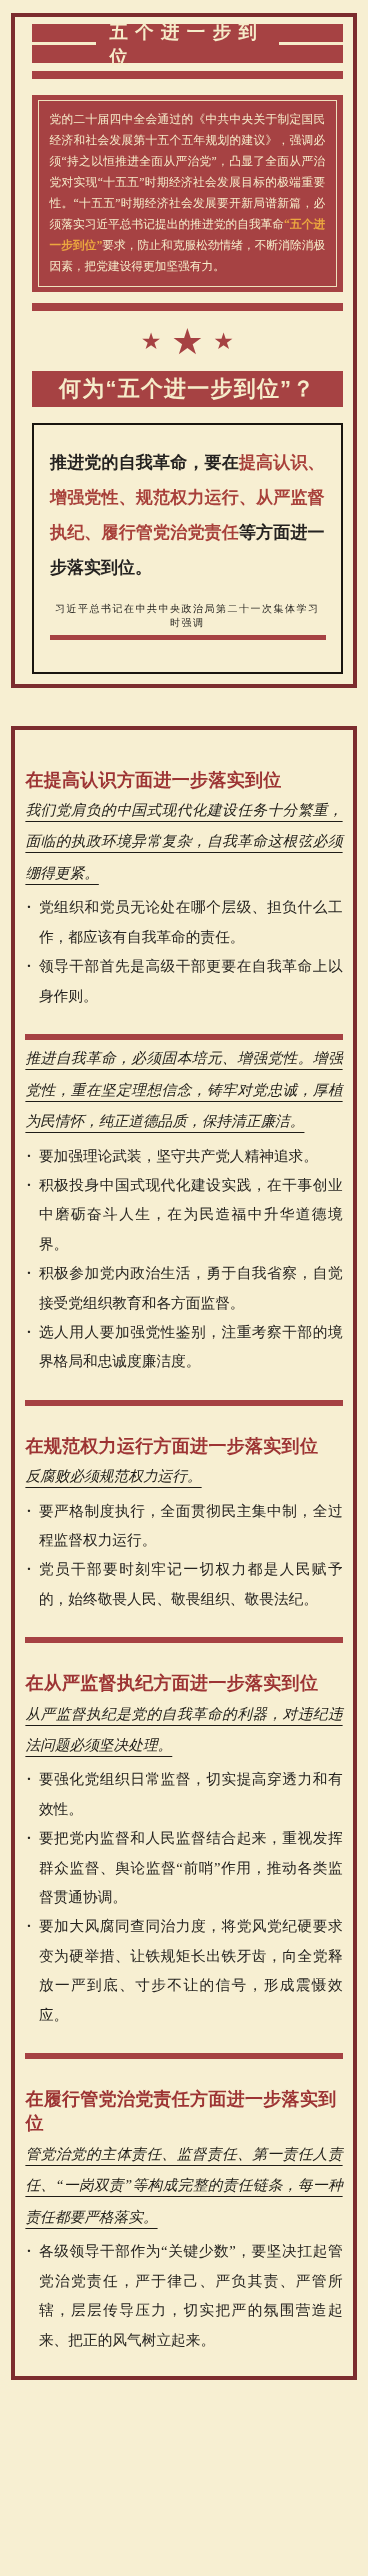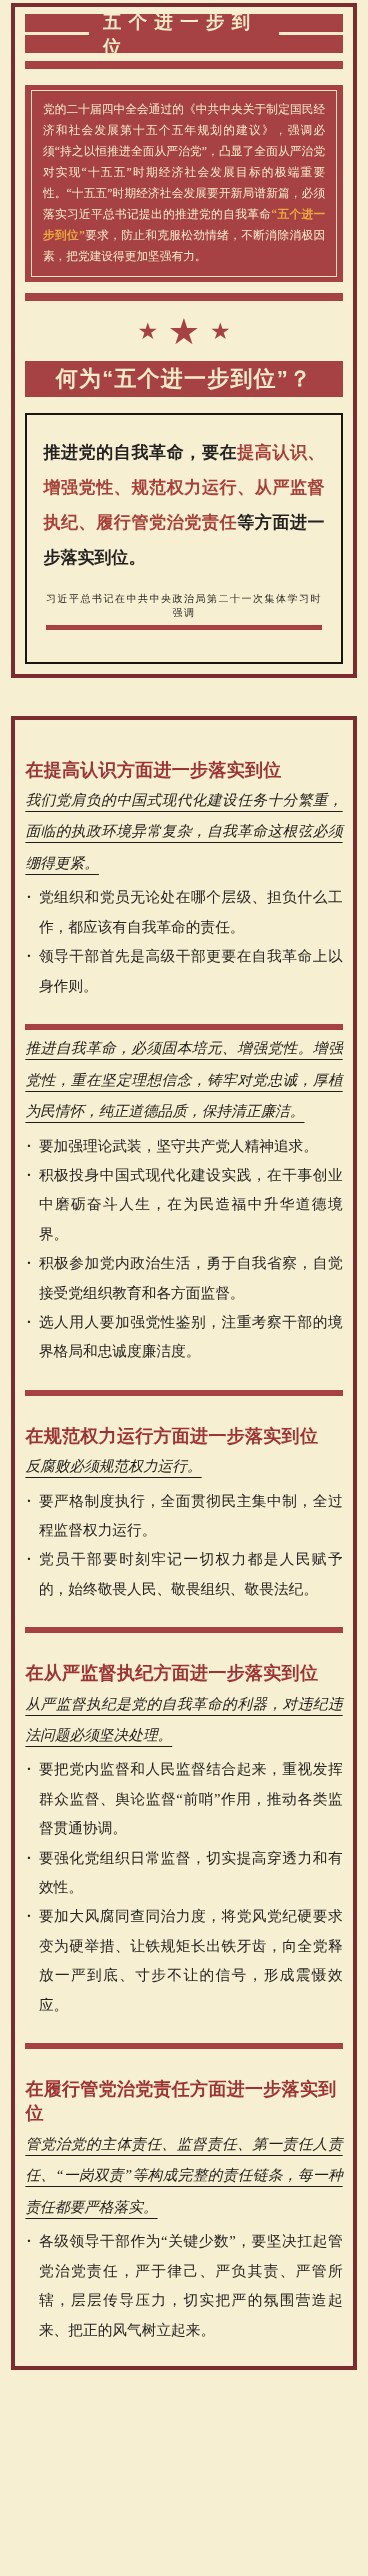--- a/index.html
+++ b/index.html
@@ -1,20 +1,20 @@
 <!DOCTYPE html>
 <html style="font-size:9.8px"><head>
 <meta charset="utf-8">
 <style>
   * { margin:0; padding:0; box-sizing:border-box; }
   body { background:#efe6c8; font-family:"Liberation Serif", serif; }
   .canvas{ width:368px; min-height:2576px; background:#f7efd2; margin:0 auto; overflow:hidden; }
 
   .frame{ margin:0 11px; border:4.3px solid #7c2c2e; padding:7.4px 10.4px 9.8px; background:#f7efd2; }
-  .frame-top{ margin-top:3px; }
+  .frame-top{ margin-top:13px;padding-left:17px; }
   .frame-main{ margin-top:38px; padding:9.8px 10.4px 21px; }
 
   .banner{ background:#a64243; color:#f6ecca; }
   .title-banner{ height:39px; display:flex; align-items:center; justify-content:center; gap:13.5px;
     font-family:"Liberation Sans", sans-serif; font-weight:bold; font-size:18.4px; letter-spacing:7.4px; }
   .title-line{ width:64px; height:3.1px; background:#f6ecca; flex:none; }
   .thin-bar{ height:8px; background:#a64243; }
   .bar-a{ margin-top:7.4px; } .bar-b{ margin-top:11px; }
 
   .intro-box{ margin-top:16px; background:#a64243; padding:5.5px; }
@@ -114,22 +114,22 @@
     <p class="section-lead">反腐败必须规范权力运行。</p>
     <ul class="bullets">
       <li>要严格制度执行，全面贯彻民主集中制，全过程监督权力运行。</li>
       <li>党员干部要时刻牢记一切权力都是人民赋予的，始终敬畏人民、敬畏组织、敬畏法纪。</li>
     </ul>
     <div class="divider"></div>
 
     <h2 class="section-heading">在从严监督执纪方面进一步落实到位</h2>
     <p class="section-lead">从严监督执纪是党的自我革命的利器，对违纪违法问题必须坚决处理。</p>
     <ul class="bullets">
+      <li>要强化党组织日常监督，切实提高穿透力和有效性。</li>
       <li>要把党内监督和人民监督结合起来，重视发挥群众监督、舆论监督“前哨”作用，推动各类监督贯通协调。</li>
-      <li>要强化党组织日常监督，切实提高穿透力和有效性。</li>
       <li>要加大风腐同查同治力度，将党风党纪硬要求变为硬举措、让铁规矩长出铁牙齿，向全党释放一严到底、寸步不让的信号，形成震慑效应。</li>
     </ul>
     <div class="divider"></div>
 
     <h2 class="section-heading">在履行管党治党责任方面进一步落实到位</h2>
     <p class="section-lead">管党治党的主体责任、监督责任、第一责任人责任、“一岗双责”等构成完整的责任链条，每一种责任都要严格落实。</p>
     <ul class="bullets">
       <li>各级领导干部作为“关键少数”，要坚决扛起管党治党责任，严于律己、严负其责、严管所辖，层层传导压力，切实把严的氛围营造起来、把正的风气树立起来。</li>
 
     </ul>

